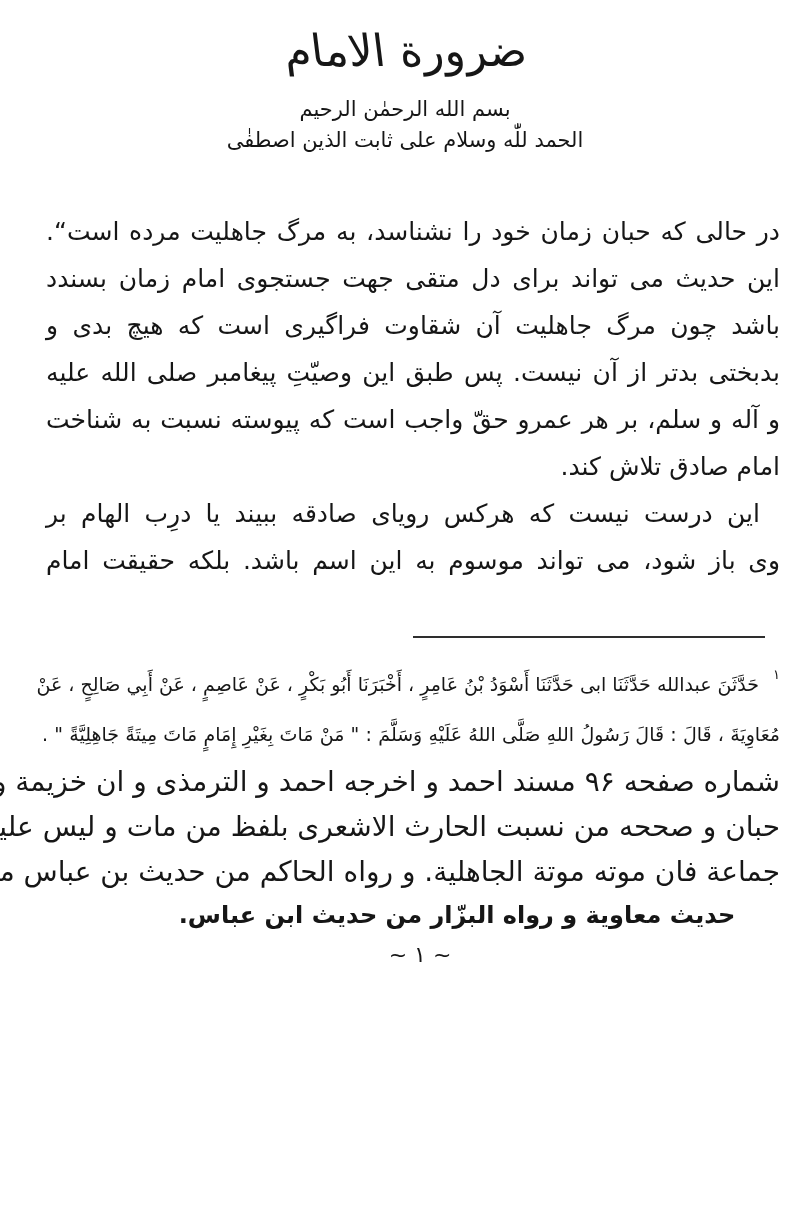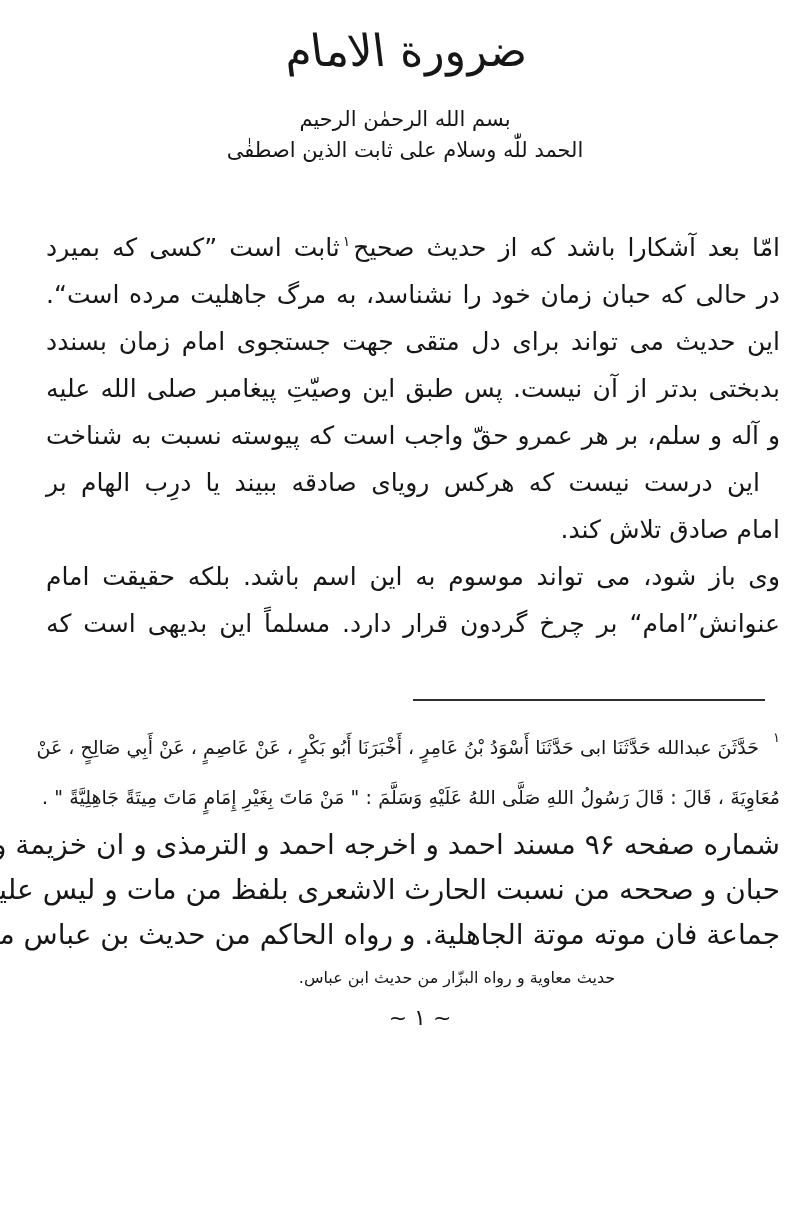--- a/index.html
+++ b/index.html
@@ -21,21 +21,21 @@
     font-size: 44px;
     font-weight: 500;
     line-height: 62px;
     transform: skewX(7deg);
     letter-spacing: 1px;
   }
   .bismillah, .hamd {
     font-size: 21px;
     line-height: 31px;
   }
-  .bismillah { margin-top: 22px; }
+  .bismillah { margin-top: 12px; }
   
   .body-text {
     margin-top: 52px;
     padding: 0 30px 0 46px;
     font-size: 25px;
   }
   .line {
     line-height: 47px;
     white-space: nowrap;
     text-align: justify;
@@ -72,25 +72,26 @@
     padding-left: 14px;
   }
   .fn-line-fa {
     font-size: 28px;
     line-height: 45px;
     white-space: nowrap;
     text-align: justify;
     text-align-last: justify;
   }
   .fn-last {
-    font-size: 16px;
+    font-size: 24px;
     line-height: 42px;
     text-align: right;
     text-align-last: center;
     padding-left: 92px;
+    font-weight: bold;
   }
   
   .page-number {
     margin-top: 6px;
     text-align: center;
     font-size: 22px;
     letter-spacing: 4px;
     padding-left: 30px;
   }
 </style>
@@ -99,29 +100,28 @@
 
 <div class="page">
 
   <div class="header">
     <div class="title-calligraphy">ضرورة الامام</div>
     <div class="bismillah">بسم الله الرحمٰن الرحیم</div>
     <div class="hamd">الحمد للّٰه وسلام علی ثابت الذین اصطفٰی</div>
   </div>
 
   <div class="body-text">
-    <div class="line"><span>امّا بعد آشکارا باشد که از حدیث صحیح</span><sup class="fn-ref">۱</sup><span>ثابت است ”کسی که بمیرد</span></div>
     <div class="line">در حالی که حبان زمان خود را نشناسد، به مرگ جاهلیت مرده است“.</div>
     <div class="line">این حدیث می تواند برای دل متقی جهت جستجوی امام زمان بسندد</div>
+    <div class="line">باشد چون مرگ جاهلیت آن شقاوت فراگیری است که هیچ بدی و</div>
     <div class="line">بدبختی بدتر از آن نیست. پس طبق این وصیّتِ پیغامبر صلی الله علیه</div>
     <div class="line">و آله و سلم، بر هر عمرو حقّ واجب است که پیوسته نسبت به شناخت</div>
+    <div class="line end-line">امام صادق تلاش کند.</div>
     <div class="line indent">این درست نیست که هرکس رویای صادقه ببیند یا درِب الهام بر</div>
-    <div class="line end-line">امام صادق تلاش کند.</div>
     <div class="line">وی باز شود، می تواند موسوم به این اسم باشد. بلکه حقیقت امام</div>
-    <div class="line">عنوانش”امام“ بر چرخ گردون قرار دارد. مسلماً این بدیهی است که</div>
   </div>
 
   <div class="fn-sep"></div>
 
   <div class="footnote">
     <div class="fn-line-ar"><sup class="fn-marker">۱</sup><span>حَدَّثَنَ عبدالله حَدَّثَنَا ابی حَدَّثَنَا أَسْوَدُ بْنُ عَامِرٍ ، أَخْبَرَنَا أَبُو بَكْرٍ ، عَنْ عَاصِمٍ ، عَنْ أَبِي صَالِحٍ ، عَنْ</span></div>
     <div class="fn-line-ar">مُعَاوِيَةَ ، قَالَ : قَالَ رَسُولُ اللهِ صَلَّى اللهُ عَلَيْهِ وَسَلَّمَ : " مَنْ مَاتَ بِغَيْرِ إِمَامٍ مَاتَ مِيتَةً جَاهِلِيَّةً " .</div>
     <div class="fn-line-fa">شماره صفحه ۹۶ مسند احمد و اخرجه احمد و الترمذی و ان خزیمة و ابن</div>
     <div class="fn-line-fa">حبان و صححه من نسبت الحارث الاشعری بلفظ من مات و لیس علیه امام</div>
     <div class="fn-line-fa">جماعة فان موته موتة الجاهلیة. و رواه الحاکم من حدیث بن عباس من</div>

